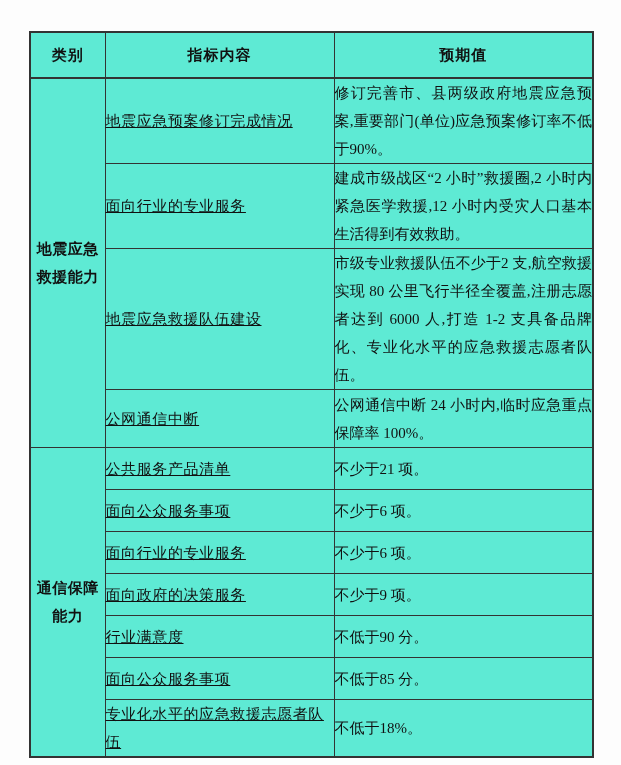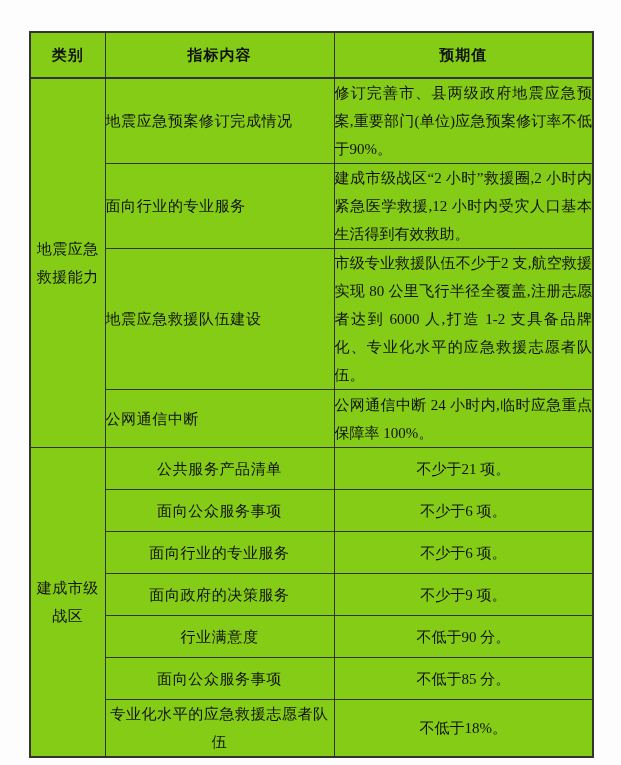--- a/index.html
+++ b/index.html
@@ -14,21 +14,21 @@
   }
   .table-wrap {
     position: absolute;
     left: 29px;
     top: 31px;
   }
   table.indicators {
     table-layout: fixed;
     width: 563px;
     border-collapse: collapse;
-    background: #84cc16;
+    background: #5eead4;
   }
   table.indicators col.c1 { width: 75px; }
   table.indicators col.c2 { width: 229px; }
   table.indicators col.c3 { width: 259px; }
 
   table.indicators th,
   table.indicators td {
     border: 1px solid #333333;
     vertical-align: middle;
     font-size: 15px;
@@ -44,43 +44,44 @@
     border-bottom: 2px solid #333333;
   }
 
   th.hdr {
     font-weight: 700;
     text-align: center;
     height: 46px;
     letter-spacing: 1px;
   }
   td.cat {
-    font-weight: 400;
+    font-weight: 700;
     text-align: center;
     padding: 0 2px;
     line-height: 22px;
     letter-spacing: 0.5px;
   }
   td.ind {
     text-align: left;
     padding: 4px 6px 4px 12px;
     letter-spacing: 0.6px;
     line-height: 22px;
+    text-decoration: underline;
   }
   td.val {
     text-align: justify;
     text-justify: inter-ideograph;
     padding: 4px 9px 4px 10px;
     line-height: 28px;
   }
   tr.h85  td { height: 85px; }
   tr.h81  td { height: 81px; margin-top: 20px; }
   tr.h149 td { height: 119px; margin-left: 42px; }
   tr.h58  td { height: 58px; }
-  tr.h42  td { height: 42px; text-align: center; }
+  tr.h42  td { height: 42px; }
 </style>
 </head>
 <body>
 
 <div class="table-wrap">
   <table class="indicators">
     <colgroup>
       <col class="c1">
       <col class="c2">
       <col class="c3">
@@ -104,21 +105,21 @@
       </tr>
       <tr class="h149">
         <td class="ind">地震应急救援队伍建设</td>
         <td class="val">市级专业救援队伍不少于2 支,航空救援实现 80 公里飞行半径全覆盖,注册志愿者达到 6000 人,打造 1-2 支具备品牌化、专业化水平的应急救援志愿者队伍。</td>
       </tr>
       <tr class="h58">
         <td class="ind">公网通信中断</td>
         <td class="val">公网通信中断 24 小时内,临时应急重点保障率 100%。</td>
       </tr>
       <tr class="h42">
-        <td class="cat" rowspan="7">建成市级战区</td>
+        <td class="cat" rowspan="7">通信保障能力</td>
         <td class="ind">公共服务产品清单</td>
         <td class="val">不少于21 项。</td>
       </tr>
       <tr class="h42">
         <td class="ind">面向公众服务事项</td>
         <td class="val">不少于6 项。</td>
       </tr>
       <tr class="h42">
         <td class="ind">面向行业的专业服务</td>
         <td class="val">不少于6 项。</td>

